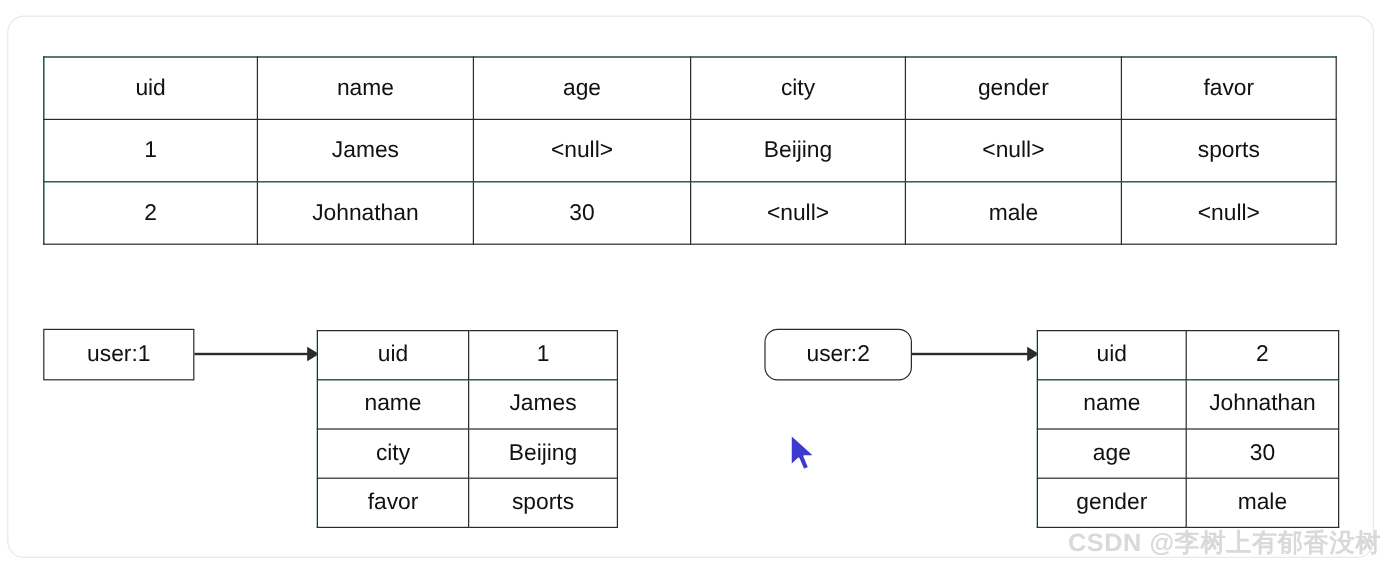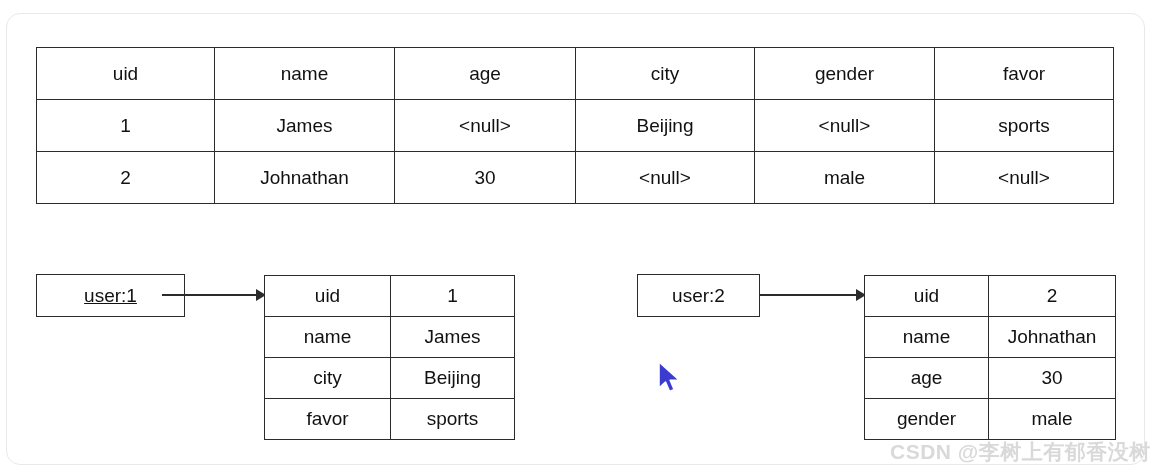--- a/index.html
+++ b/index.html
@@ -75,22 +75,22 @@
     height: 43px;
     border: 1.6px solid #2b2b2b;
     background: #ffffff;
     box-sizing: border-box;
     display: flex;
     align-items: center;
     justify-content: center;
     font-size: 19px;
     color: #111111;
   }
-  #key-box-user1 { left: 36px;  top: 274px; width: 149px; text-decoration: underline; }
-  #key-box-user2 { left: 637px; top: 274px; width: 123px; }
+  #key-box-user1 { left: 36px;  top: 274px; width: 126px; }
+  #key-box-user2 { left: 637px; top: 274px; width: 123px; border-radius: 11px; }
 
   
   .arrow {
     position: absolute;
     height: 12px;
     pointer-events: none;
   }
   #arrow-user1 { left: 162px; top: 289px; width: 104px; }
   #arrow-user2 { left: 760px; top: 289px; width: 106px; }
   .arrow .shaft {

